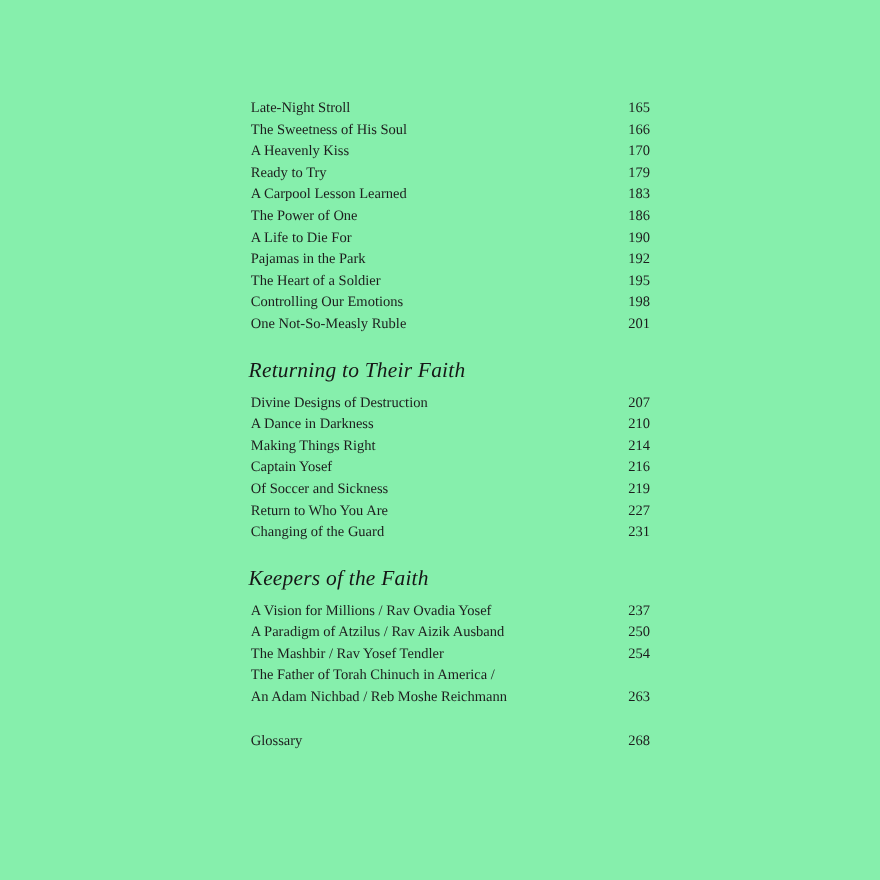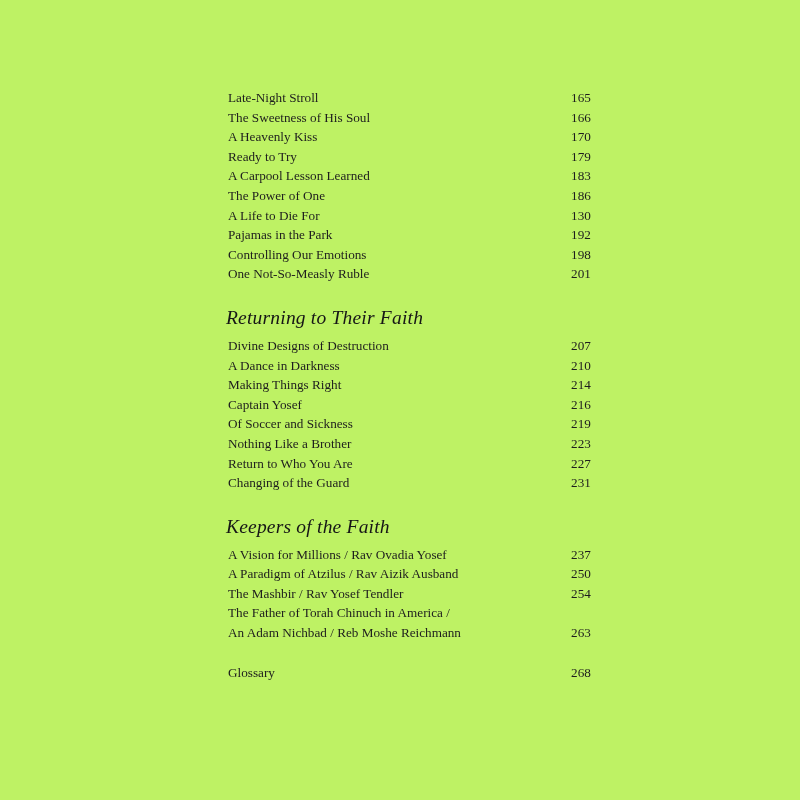--- a/index.html
+++ b/index.html
@@ -14,21 +14,21 @@
     color: #1a1a1a;
     position: relative;
     overflow: hidden;
   }
   .page {
     position: absolute;
     left: 0;
     top: 0;
     width: 800px;
     height: 800px;
-    background: #bef264;
+    background: #86efac;
   }
   .toc {
     position: absolute;
     left: 228px;
     top: 88px;
     width: 366px;
   }
   .entry {
     display: flex;
     align-items: baseline;
@@ -87,25 +87,29 @@
       <div class="entry">
         <span class="title">A Carpool Lesson Learned</span>
         <span class="page-num">183</span>
       </div>
       <div class="entry">
         <span class="title">The Power of One</span>
         <span class="page-num">186</span>
       </div>
       <div class="entry">
         <span class="title">A Life to Die For</span>
-        <span class="page-num">130</span>
+        <span class="page-num">190</span>
       </div>
       <div class="entry">
         <span class="title">Pajamas in the Park</span>
         <span class="page-num">192</span>
+      </div>
+      <div class="entry">
+        <span class="title">The Heart of a Soldier</span>
+        <span class="page-num">195</span>
       </div>
       <div class="entry">
         <span class="title">Controlling Our Emotions</span>
         <span class="page-num">198</span>
       </div>
       <div class="entry">
         <span class="title">One Not-So-Measly Ruble</span>
         <span class="page-num">201</span>
       </div>
       <div class="section-head">Returning to Their Faith</div>
@@ -121,24 +125,20 @@
         <span class="title">Making Things Right</span>
         <span class="page-num">214</span>
       </div>
       <div class="entry">
         <span class="title">Captain Yosef</span>
         <span class="page-num">216</span>
       </div>
       <div class="entry">
         <span class="title">Of Soccer and Sickness</span>
         <span class="page-num">219</span>
-      </div>
-      <div class="entry">
-        <span class="title">Nothing Like a Brother</span>
-        <span class="page-num">223</span>
       </div>
       <div class="entry">
         <span class="title">Return to Who You Are</span>
         <span class="page-num">227</span>
       </div>
       <div class="entry">
         <span class="title">Changing of the Guard</span>
         <span class="page-num">231</span>
       </div>
       <div class="section-head">Keepers of the Faith</div>

